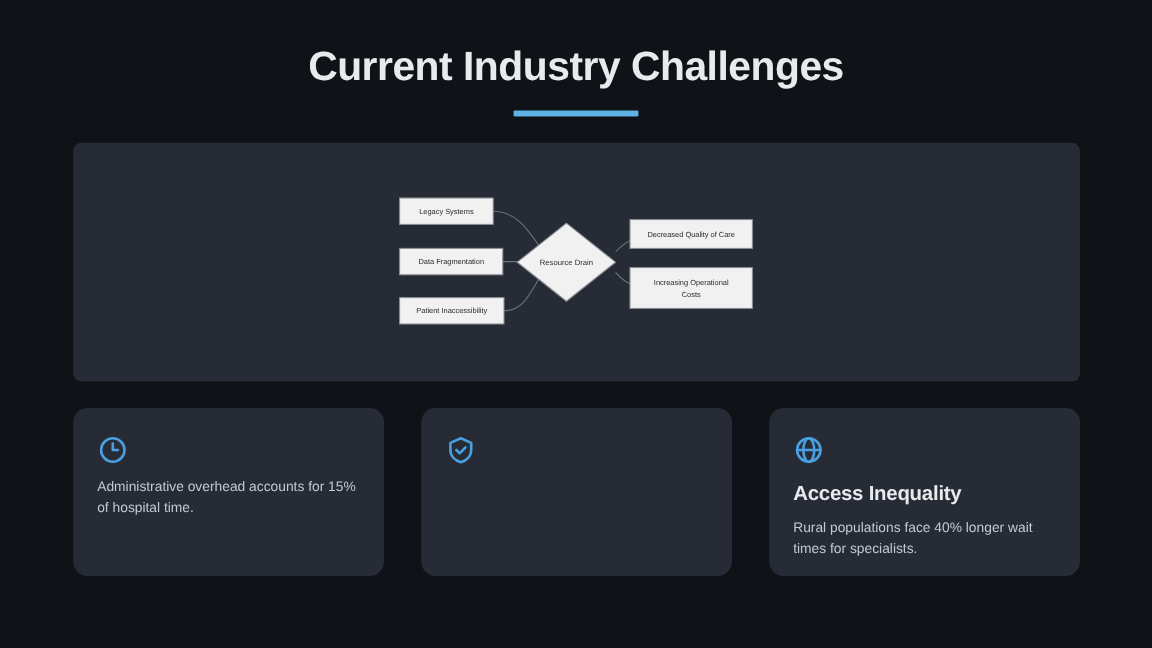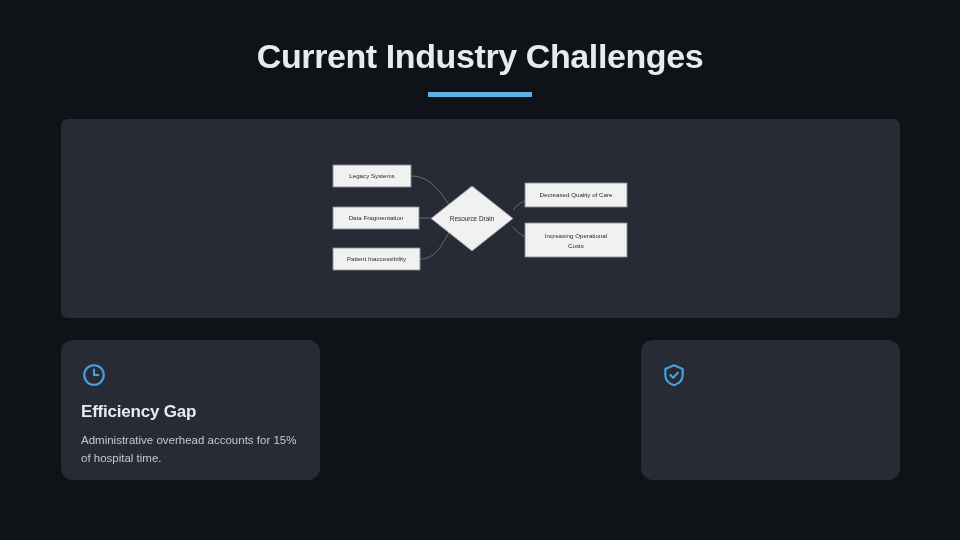--- a/index.html
+++ b/index.html
@@ -178,26 +178,34 @@
     </svg>
   </div>
 
   <div class="cards">
 
     <div class="card">
       <svg class="card-icon" viewBox="0 0 24 24" fill="none" stroke="currentColor" stroke-width="2" stroke-linecap="round" stroke-linejoin="round">
         <circle cx="12" cy="12" r="9"></circle>
         <polyline points="12 7 12 12 16 12"></polyline>
       </svg>
-      <h2 class="card-title">Efficiency Gap</h2>
       <p class="card-desc">Administrative overhead accounts for 15% of hospital time.</p>
     </div>
 
     <div class="card">
       <svg class="card-icon" viewBox="0 0 24 24" fill="none" stroke="currentColor" stroke-width="2" stroke-linecap="round" stroke-linejoin="round">
         <path d="M12 3 L20 6.5 V12 C20 16.5 16.6 20 12 21.5 C7.4 20 4 16.5 4 12 V6.5 Z"></path>
         <polyline points="8.6 12 11.2 14.6 15.6 10"></polyline>
       </svg>
     </div>
 
+    <div class="card">
+      <svg class="card-icon" viewBox="0 0 24 24" fill="none" stroke="currentColor" stroke-width="2" stroke-linecap="round" stroke-linejoin="round">
+        <circle cx="12" cy="12" r="9"></circle>
+        <line x1="3" y1="12" x2="21" y2="12"></line>
+        <ellipse cx="12" cy="12" rx="4.2" ry="9"></ellipse>
+      </svg>
+      <h2 class="card-title">Access Inequality</h2>
+      <p class="card-desc">Rural populations face 40% longer wait times for specialists.</p>
+    </div>
 
   </div>
 </div>
 
 </body></html>

